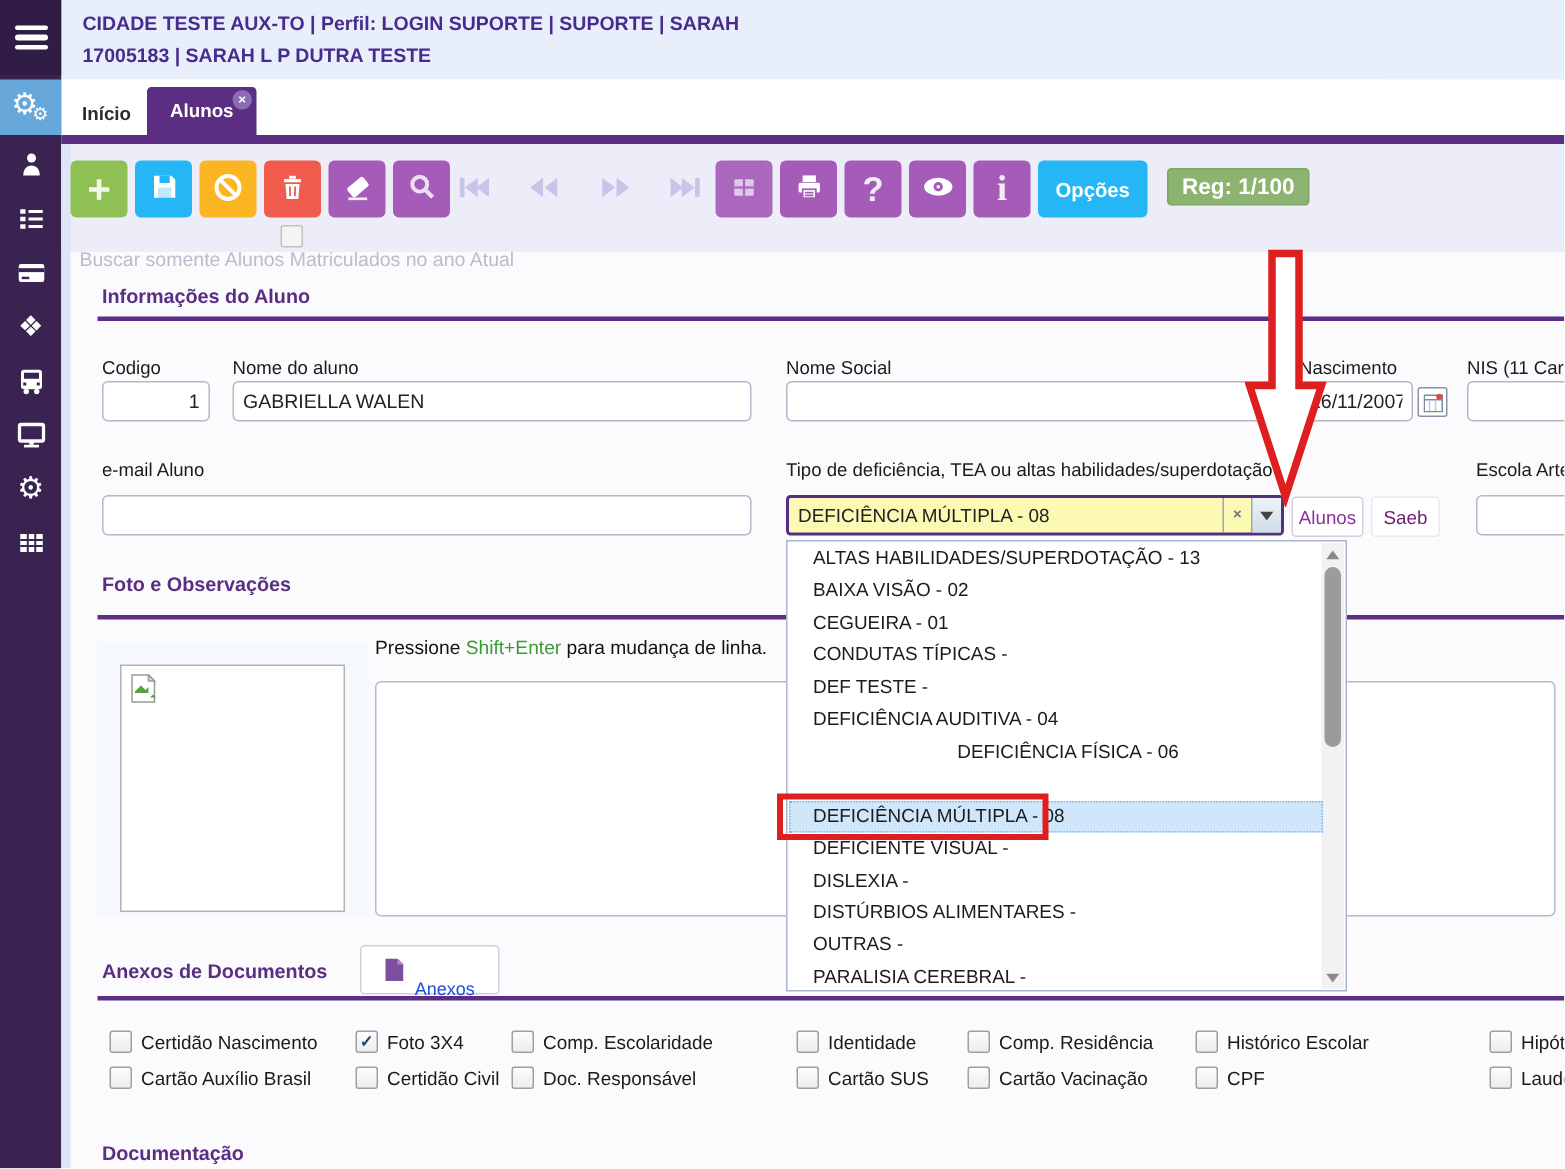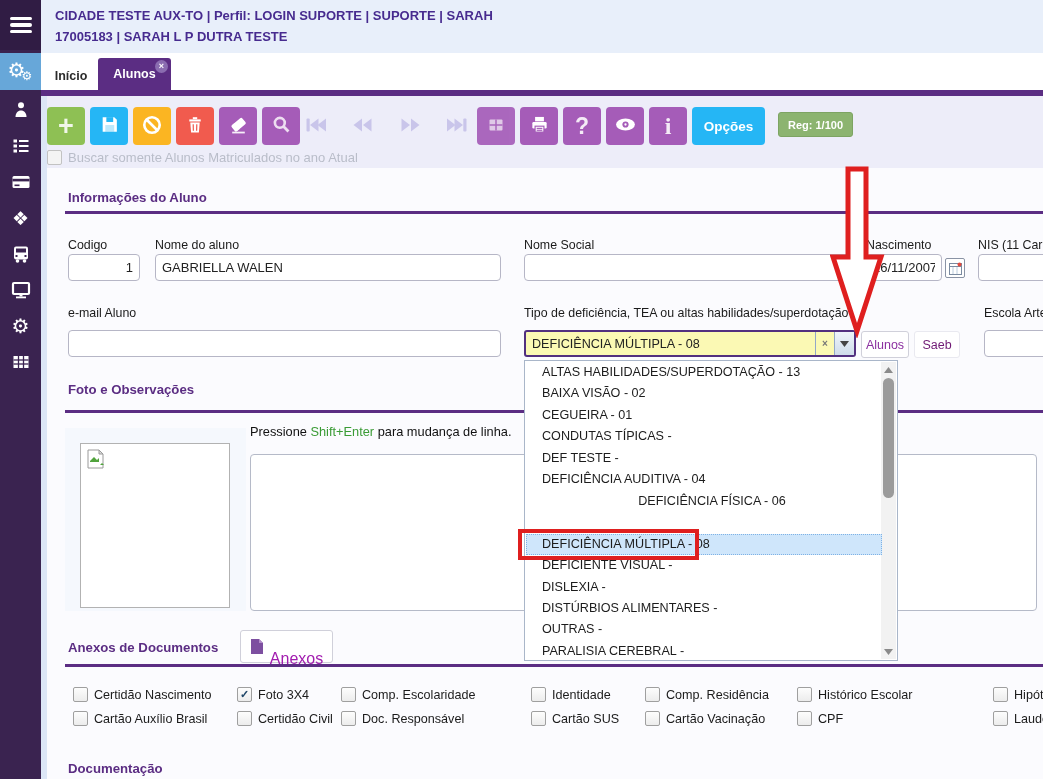--- a/index.html
+++ b/index.html
@@ -37,23 +37,23 @@
   .toolbar-band{position:absolute;left:0;top:0;width:1002px;height:72px;background:#ededf9;}
   .tbtn{position:absolute;top:11px;width:38px;height:38px;border-radius:4px;border:none;
         display:flex;align-items:center;justify-content:center;cursor:pointer;padding:0;}
   .tbtn .bigglyph{color:#fff;opacity:.88;font-weight:bold;}
   .navbtn{position:absolute;top:16px;width:28px;height:28px;display:flex;align-items:center;
           justify-content:center;background:transparent;border:none;cursor:default;padding:0;}
   .opcoes-btn{position:absolute;left:651px;top:11px;width:73px;height:38px;background:#25b6f5;
               border:none;border-radius:4px;color:#fff;font-weight:bold;font-size:13.5px;cursor:pointer;
               font-family:"Liberation Sans",sans-serif;}
   .reg-badge{position:absolute;left:737px;top:16px;height:23px;padding:0 9px;background:#8cb470;
-             border:1px solid #7da463;border-radius:3px;color:#fff;font-weight:bold;font-size:11px;
+             border:1px solid #7da463;border-radius:3px;color:#fff;font-weight:bold;font-size:15px;
              display:flex;align-items:center;}
-  .filter-row{position:absolute;left:6px;top:54px;display:flex;align-items:center;}
+  .filter-row{position:absolute;left:6px;top:54px;display:flex;align-items:center;flex-direction:column;}
   .cb{width:13px;height:13px;border:1px solid #c2c2c2;background:#f4f4f4;border-radius:2px;
       display:inline-flex;align-items:center;justify-content:center;font-size:11px;color:#1f4668;
       font-weight:bold;cursor:pointer;flex:none;}
   .cb.ena{border-color:#9f9f9f;background:linear-gradient(#fdfdfd,#ececec);}
   .filter-row .flabel{margin-left:6px;font-size:13px;color:#b9bdc9;}
 
   .section-h{position:absolute;font-size:13.2px;font-weight:bold;color:#5b2d83;white-space:nowrap;}
   .underline{position:absolute;left:24px;width:978px;height:3px;background:#5b2d83;}
 
   .flabel2{position:absolute;font-size:12.4px;color:#1b1b1b;white-space:nowrap;}
@@ -92,21 +92,21 @@
   .photo-outer{position:absolute;left:24px;top:332px;width:181px;height:183px;background:#f5f8fd;}
   .photo-inner{position:absolute;left:15px;top:15px;width:148px;height:163px;background:#fff;border:1px solid #b2b2b2;}
   .hint{position:absolute;left:209px;top:328px;font-size:12.8px;color:#111;}
   .hint .green{color:#3a9b35;}
   .obs-area{position:absolute;left:209px;top:358px;width:787px;height:157px;border:1px solid #b5bac8;
             border-radius:4px;background:#fff;resize:none;box-sizing:border-box;font-family:"Liberation Sans",sans-serif;}
 
   .anexos-btn{position:absolute;left:199px;top:534px;width:93px;height:33px;background:#fff;
               border:1px solid #d0d0da;border-radius:3px;display:flex;align-items:center;justify-content:center;
               gap:7px;cursor:pointer;font-family:"Liberation Sans",sans-serif;}
-  .anexos-btn span{font-size:16px;color:#a21caf;margin-top:24px;}
+  .anexos-btn span{font-size:12px;color:#1d4ed8;margin-top:24px;}
 
   .cbitem{position:absolute;display:flex;align-items:center;}
   .cbitem .clabel{margin-left:6px;font-size:12.6px;color:#1b1b1b;white-space:nowrap;}
 
   
   .red-rect{position:absolute;left:477px;top:433px;width:181px;height:31px;border:4px solid #df1f1f;
             box-sizing:border-box;z-index:12;}
   .red-arrow{position:absolute;left:789px;top:70px;z-index:12;}
 </style>
 </head>

